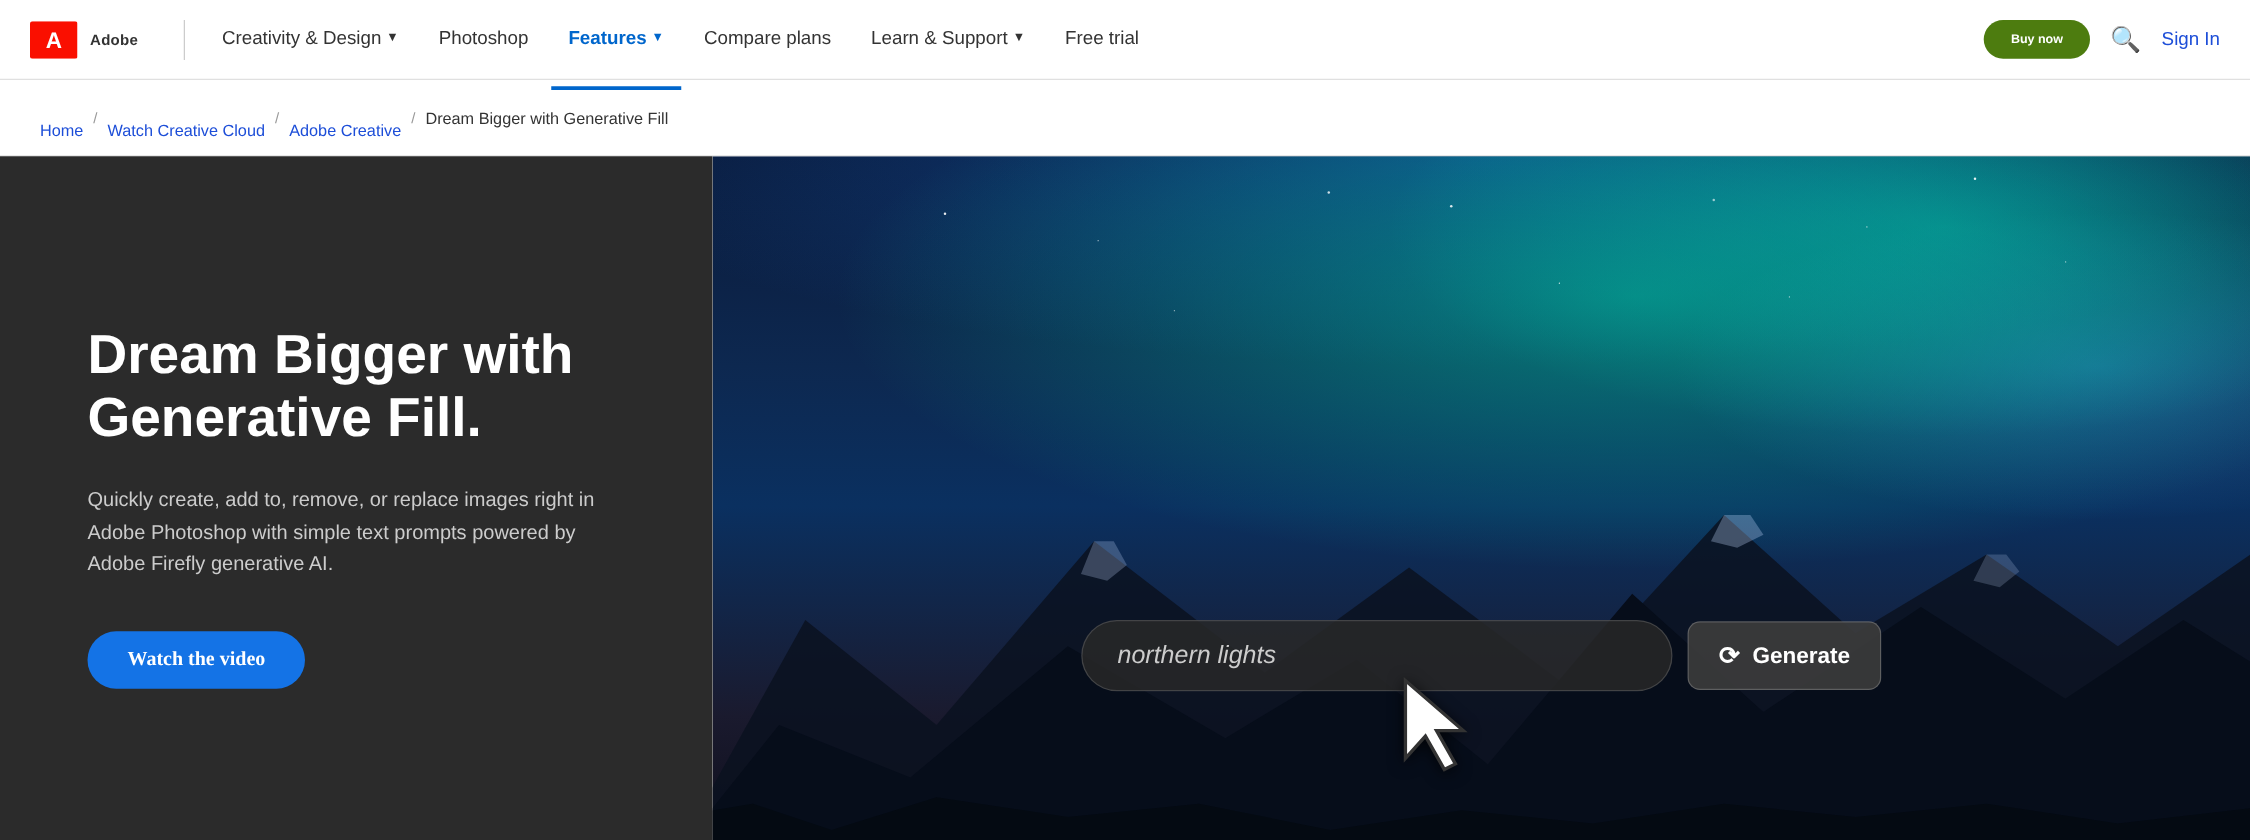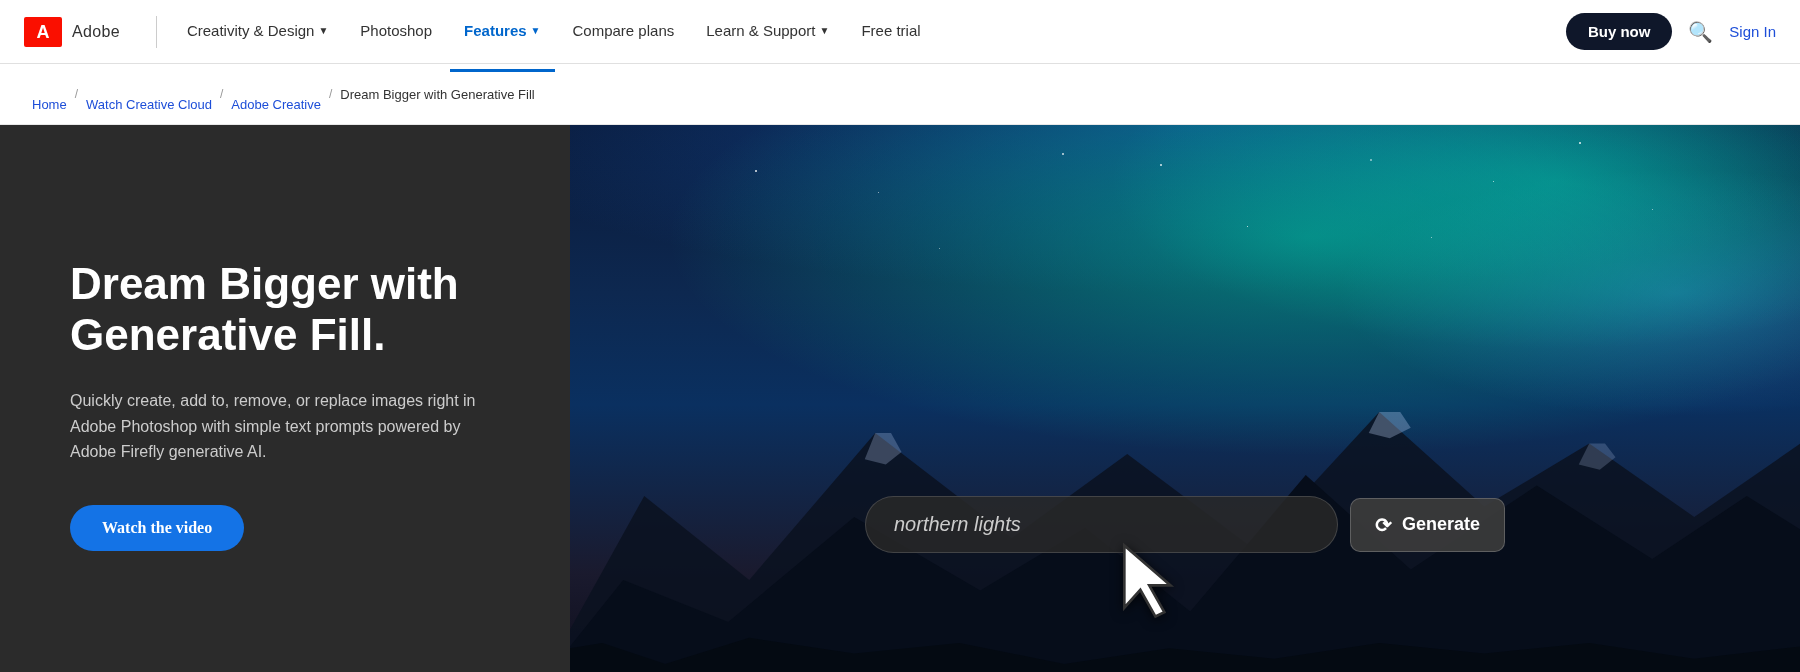--- a/index.html
+++ b/index.html
@@ -21,22 +21,22 @@
       align-items: center;
       gap: 10px;
       margin-right: 20px;
       flex-shrink: 0;
     }
     .adobe-logo-icon {
       width: 38px;
       height: 30px;
     }
     .nav-logo-text {
-      font-size: 16px;
-      font-weight: 400;
+      font-size: 12px;
+      font-weight: 700;
       color: #333;
       letter-spacing: 0.02em;
     }
     .nav-divider {
       width: 1px;
       height: 32px;
       background: #ccc;
       margin: 0 16px;
     }
     .nav-links {
@@ -66,26 +66,26 @@
     .nav-link .chevron {
       font-size: 10px;
       margin-top: 1px;
     }
     .nav-right {
       display: flex;
       align-items: center;
       gap: 16px;
     }
     .btn-buy-now {
-      background: #0f172a;
+      background: #4d7c0f;
       color: #fff;
       border: none;
       border-radius: 20px;
       padding: 10px 22px;
-      font-size: 15px;
+      font-size: 10px;
       font-weight: 600;
       cursor: pointer;
     }
     .search-icon-nav {
       font-size: 20px;
       cursor: pointer;
       color: #333;
     }
     .sign-in-link {
       font-size: 15px;

